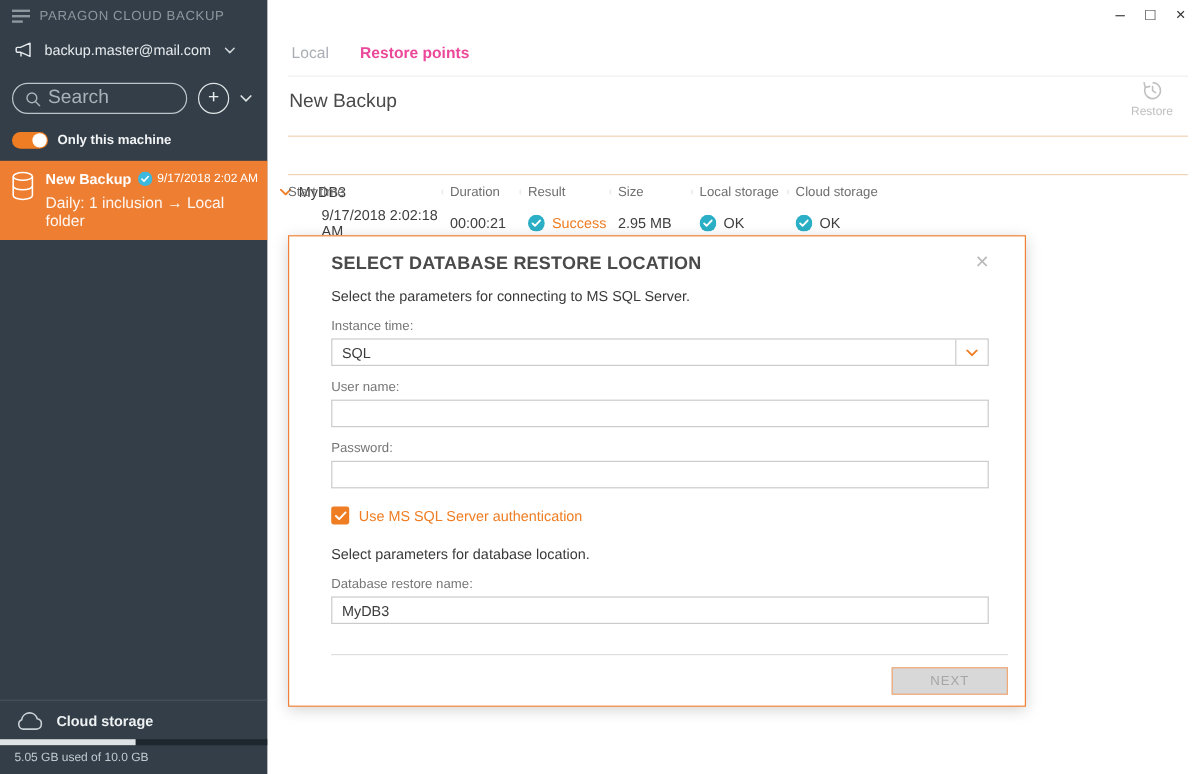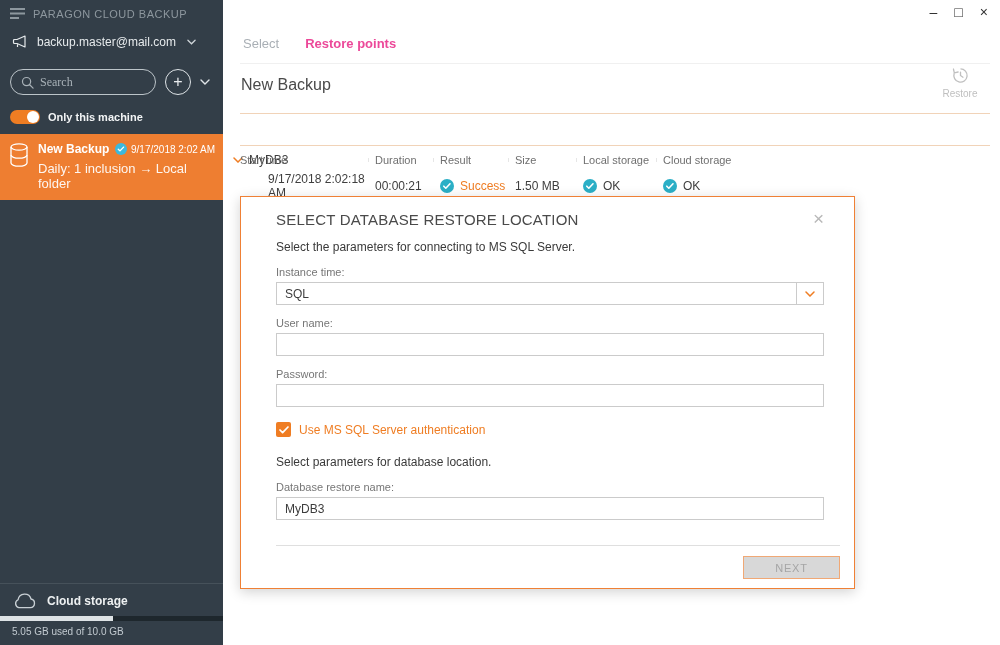--- a/index.html
+++ b/index.html
@@ -29,22 +29,22 @@
   .search-row {
     display:flex; align-items:center; gap:9px;
     padding:11px 10px 9px;
   }
   .search-pill {
     width:146px; height:26px; border:1px solid #bcc4c9; border-radius:14px;
     display:flex; align-items:center; gap:6px; padding:0 10px;
   }
   .search-pill input {
     background:transparent; border:none; outline:none; width:100%;
-    font-size:12px; color:#e6eaec;
-    font-family:Liberation Serif, serif;
+    font-size:16px; color:#e6eaec;
+    font-family:Liberation Sans, sans-serif;
   }
   .search-pill input::placeholder { color:#a9b2b8; }
   .plus-btn {
     width:26px; height:26px; border:1px solid #dfe4e7; border-radius:50%;
     background:transparent; color:#e9ecee; font-size:16px; line-height:1;
     display:flex; align-items:center; justify-content:center; cursor:pointer;
   }
   .search-row .chev { color:#dfe4e7; cursor:pointer; }
   .machine-row {
     display:flex; align-items:center; gap:8px;
@@ -118,21 +118,21 @@
   i.success { color:#ef7d23; }
 
   
   .dialog {
     position:absolute; left:240px; top:196px; width:615px; height:393px;
     background:#fff; border:1px solid #ef8035;
     box-shadow:0 3px 12px rgba(0,0,0,.18);
     padding:0 30px 0 35px; z-index:10;
   }
   .dlg-title-row { display:flex; justify-content:space-between; align-items:flex-start; padding-top:14px; }
-  .dlg-title { font-size:15px; font-weight:normal; color:#4a4a4a; letter-spacing:.2px; }
+  .dlg-title { font-size:15px; font-weight:bold; color:#4a4a4a; letter-spacing:.2px; }
   .dlg-close { color:#b8b8b8; font-size:19px; line-height:1; cursor:pointer; margin-top:-2px; }
   .dlg-intro { margin-top:12px; font-size:12px; color:#3a3a3a; }
   .f-label { margin:12px 0 3px; font-size:11px; color:#767676; line-height:13px; }
   .t-input, .selectbox {
     width:100%; height:23px; border:1px solid #cbcbcb; background:#fff;
     font-size:12px; color:#3c3c3c;
   }
   .t-input { padding:0 8px; outline:none; font-family:"Liberation Sans","DejaVu Sans",sans-serif; }
   .selectbox { position:relative; display:flex; align-items:center; cursor:pointer; }
   .sel-value { padding:0 8px; flex:1; }
@@ -259,21 +259,21 @@
 
 <main class="main">
 
   <div class="win-controls">
     <span>–</span>
     <span>□</span>
     <span>×</span>
   </div>
 
   <nav class="tabs">
-    <span class="tab">Select</span>
+    <span class="tab">Local</span>
     <span class="tab active">Restore points</span>
   </nav>
   <div class="tabs-divider"></div>
 
   <h1 class="section-title">New Backup</h1>
 
   <div class="restore-ctl">
     <span>
       <svg width="19" height="19" viewBox="0 0 20 20">
           <g fill="none" stroke="#c0c0c0" stroke-width="1.4">
@@ -308,21 +308,21 @@
     <div class="trow">
       <span class="td start">9/17/2018 2:02:18 AM</span>
       <span class="td">00:00:21</span>
       <span class="td cell-ic">
         <svg width="14" height="14" viewBox="0 0 14 14">
             <circle cx="7" cy="7" r="7" fill="#2bafc6"></circle>
             <path d="M3.8 7.2l2 2 4.2-4.4" stroke="#fff" stroke-width="1.6" fill="none" stroke-linecap="round" stroke-linejoin="round"></path>
           </svg>
         <i class="success">Success</i>
       </span>
-      <span class="td">1.50 MB</span>
+      <span class="td">2.95 MB</span>
       <span class="td cell-ic">
         <svg width="14" height="14" viewBox="0 0 14 14">
             <circle cx="7" cy="7" r="7" fill="#2bafc6"></circle>
             <path d="M3.8 7.2l2 2 4.2-4.4" stroke="#fff" stroke-width="1.6" fill="none" stroke-linecap="round" stroke-linejoin="round"></path>
           </svg>
         <i>OK</i>
       </span>
       <span class="td cell-ic">
         <svg width="14" height="14" viewBox="0 0 14 14">
             <circle cx="7" cy="7" r="7" fill="#2bafc6"></circle>

